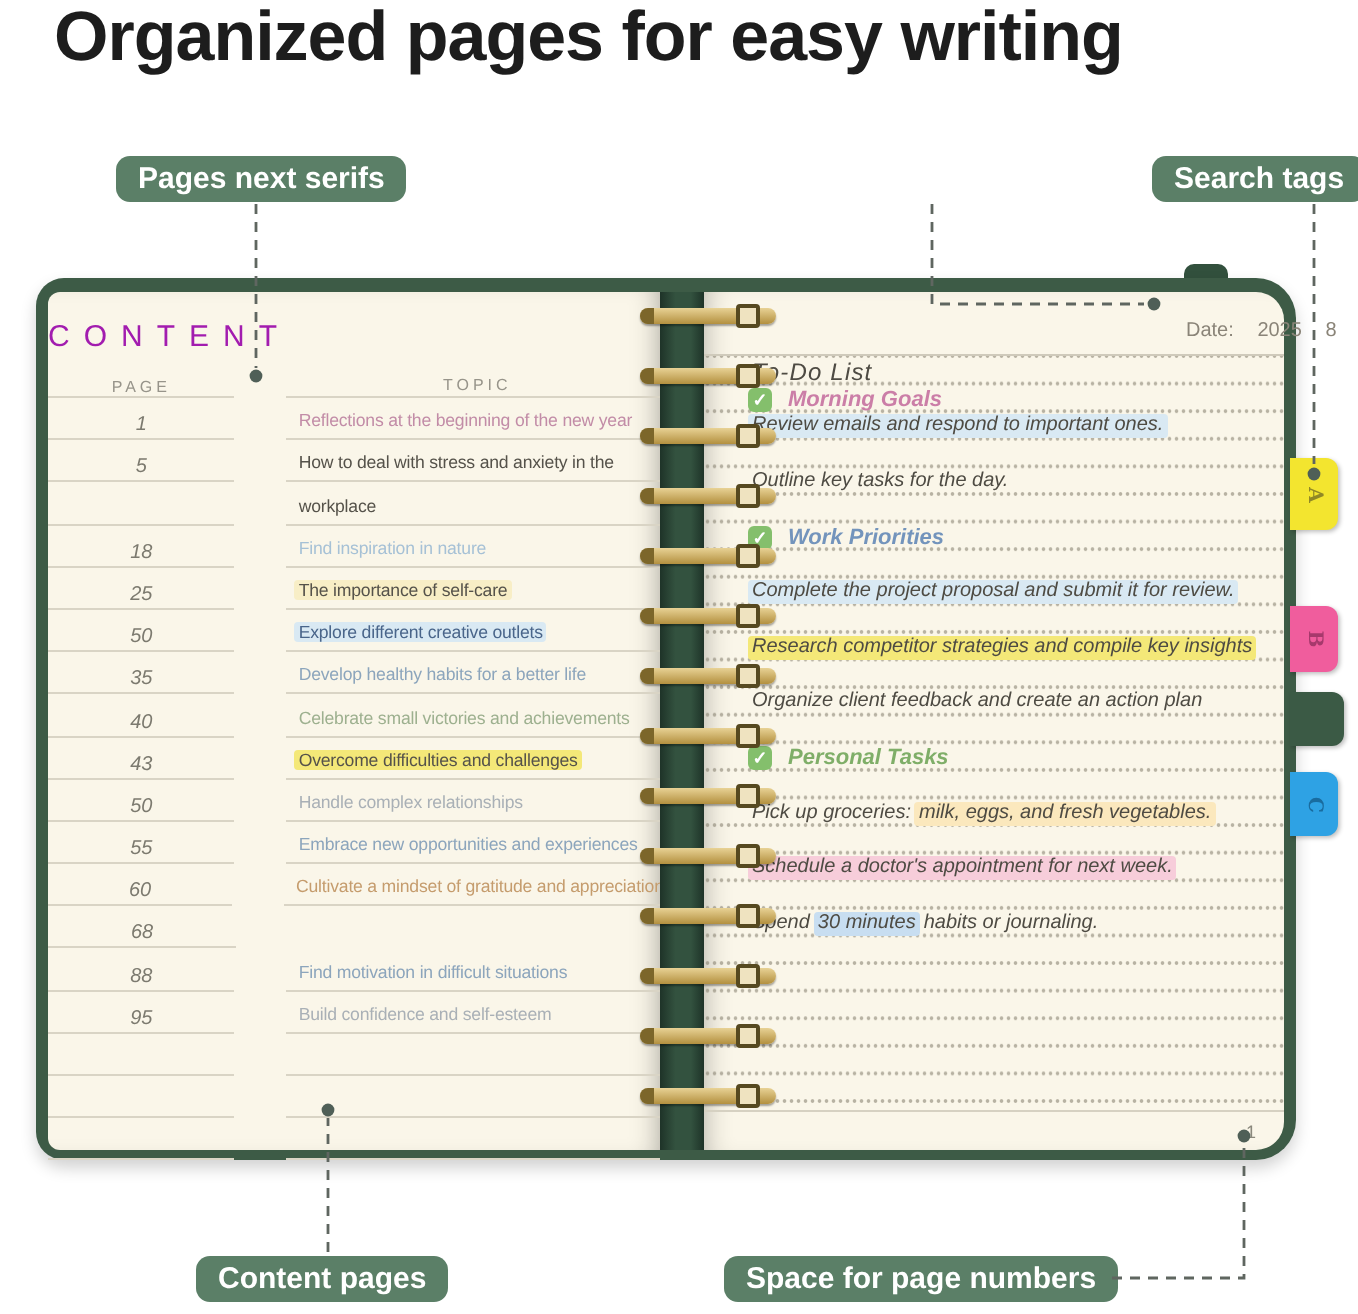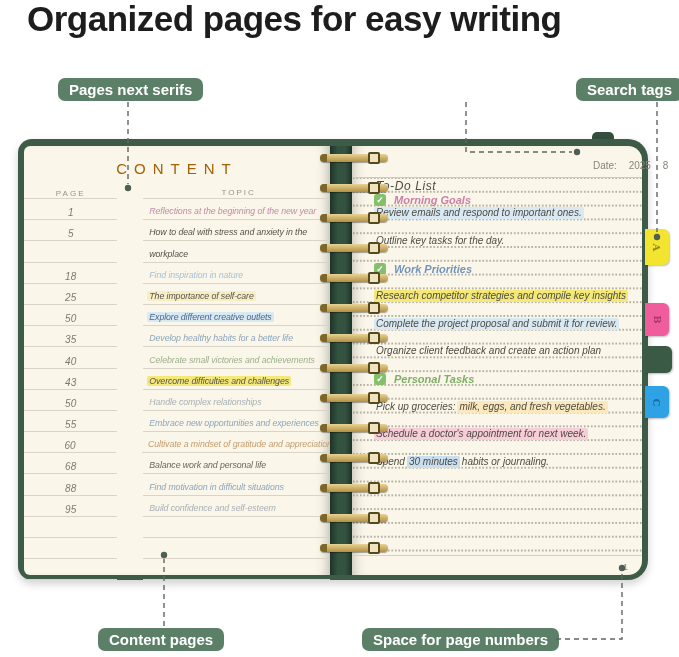--- a/index.html
+++ b/index.html
@@ -34,29 +34,29 @@
         background:linear-gradient(180deg,#e8d295,#b3903f);box-shadow:0 1px 1px rgba(0,0,0,.35);}
   .coil:before{content:"";position:absolute;left:0;top:0;width:7px;height:8px;border-radius:4px 0 0 4px;background:#7c662a;}
   .coil:after{content:"";position:absolute;right:8px;top:-2px;width:12px;height:12px;border-radius:2px;
         background:#efe3c0;border:2px solid #564920;box-sizing:border-box;}
   
   .tab{position:absolute;left:645px;width:24px;border-radius:0 6px 6px 0;z-index:2;
        display:flex;align-items:center;justify-content:center;box-shadow:1px 1px 2px rgba(0,0,0,.25);}
   .tab-letter{display:block;transform:rotate(90deg);font-family:"DejaVu Serif",serif;
               font-size:10px;font-weight:700;opacity:.75;}
   
-  .lp-title{margin-top:14px;text-align:center;font-size:15px;letter-spacing:7px;color:#a16207;}
+  .lp-title{margin-top:14px;text-align:left;font-size:15px;letter-spacing:7px;color:#a21caf;}
   .c-row{display:flex;height:21.2px;align-items:flex-end;}
   .c-pagecell{width:94px;border-bottom:1px solid #d9d4c5;display:flex;justify-content:center;}
   .c-topiccell{margin-left:26px;width:184px;border-bottom:1px solid #d9d4c5;padding:0 0 1px 4px;white-space:nowrap;}
   .c-row.head{height:16px;}
   .c-row.head .c-pagecell,.c-row.head .c-topiccell{font-size:8px;letter-spacing:2px;color:#97948a;
       text-align:center;display:flex;justify-content:center;margin-top:36px;}
   .c-pagenum{font-size:10px;font-style:italic;color:#7c7a6f;padding-bottom:1px;}
-  .topic{font-size:8.8px;font-style:italic;letter-spacing:-0.1px;border-radius:2px;padding:0 2px;}
+  .topic{font-size:8.8px;letter-spacing:-0.1px;border-radius:2px;padding:0 2px;}
   
   .lc-pink{color:#c28ca7}.lc-ink{color:#55524a}.lc-ltblue{color:#a6c1d6}.lc-steel{color:#49658a}
   .lc-slate{color:#8ca5bc}.lc-sage{color:#9db08f}.lc-gray{color:#a9b0b6}.lc-tan{color:#c59c6d}.lc-ink2{color:#6a665d}
   
   .hl-cream{background:#f8eec6}.hl-blue{background:#d9e9f3}.hl-yellow{background:#f4e878}
   .hl-pink{background:#f7cdda}.hl-warm{background:#fbe8bd}.hl-mblue{background:#c8def1}
   
   .date-row{position:absolute;left:0;top:0;width:100%;height:32px;border-bottom:1px solid #cfcabb;box-sizing:border-box;}
   .date-inner{position:absolute;left:241px;top:14px;font-size:10px;color:#8a8478;white-space:nowrap;}
   .date-inner .dnum{margin-left:9px;}
@@ -163,21 +163,20 @@
         <div class="c-row">
           <div class="c-pagecell">
             <span class="c-pagenum">60</span>
           </div>
           <div class="c-topiccell"><span class="topic lc-tan">Cultivate a mindset of gratitude and appreciation</span></div>
         </div>
         <div class="c-row">
           <div class="c-pagecell">
             <span class="c-pagenum">68</span>
           </div>
-          <div class="c-topiccell"><span class="topic lc-ink2">Balance work and personal life</span></div>
         </div>
         <div class="c-row">
           <div class="c-pagecell">
             <span class="c-pagenum">88</span>
           </div>
           <div class="c-topiccell"><span class="topic lc-slate">Find motivation in difficult situations</span></div>
         </div>
         <div class="c-row">
           <div class="c-pagecell">
             <span class="c-pagenum">95</span>
@@ -238,24 +237,24 @@
           <span class="seg rc-ink hl-blue">Review emails and respond to important ones.</span>
         </div>
         <div class="t-row t-task" style="height: 27.6px;">
           <span class="seg rc-ink">Outline key tasks for the day.</span>
         </div>
         <div class="t-row t-header" style="height: 27.6px;">
           <span class="cb">✓</span>
           <span class="seg rc-blue">Work Priorities</span>
         </div>
         <div class="t-row t-task" style="height: 27.6px;">
+          <span class="seg rc-ink hl-blue">Complete the project proposal and submit it for review.</span>
+        </div>
+        <div class="t-row t-task" style="height: 27.6px;">
           <span class="seg rc-ink hl-yellow">Research competitor strategies and compile key insights</span>
-        </div>
-        <div class="t-row t-task" style="height: 27.6px;">
-          <span class="seg rc-ink hl-blue">Complete the project proposal and submit it for review.</span>
         </div>
         <div class="t-row t-task" style="height: 27.6px;">
           <span class="seg rc-ink">Organize client feedback and create an action plan</span>
         </div>
         <div class="t-row t-header" style="height: 27.6px;">
           <span class="cb">✓</span>
           <span class="seg rc-green">Personal Tasks</span>
         </div>
         <div class="t-row t-task" style="height: 27.6px;">
           <span class="seg rc-ink">Pick up groceries: </span>

